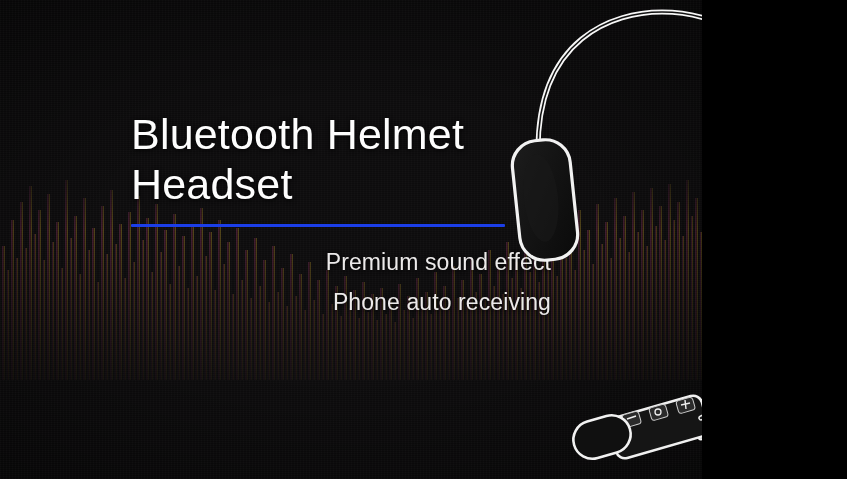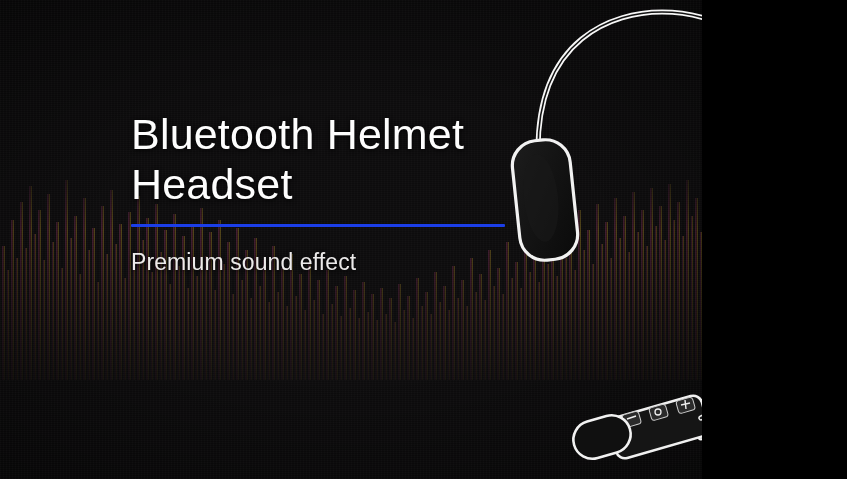--- a/index.html
+++ b/index.html
@@ -76,20 +76,21 @@
     padding: 0;
   }
   .features li {
     color: #eceaea;
     font-size: 23px;
     font-weight: 400;
     line-height: 1;
     padding: 8px 0 9px 0;
     letter-spacing: .1px;
     text-shadow: 0 1px 4px rgba(0,0,0,.85);
+    text-align: right;
   }
 
   
   .headset {
     position: absolute;
     left: 505px;
     top: 0;
     width: 342px;
     height: 479px;
   }
@@ -316,20 +317,21 @@
 
   <div class="bg-vignette"></div>
   <div class="bg-noise"></div>
 
   <div class="copy">
     <h1 class="title">Bluetooth Helmet
 Headset</h1>
     <div class="divider"></div>
     <ul class="features">
       <li>Premium sound effect</li>
+      <li>Phone auto receiving</li>
     </ul>
   </div>
 
   <svg class="headset" viewBox="0 0 342 479">
     <defs>
       <linearGradient id="cupGrad" x1="0" y1="0" x2="1" y2="1">
         <stop offset="0%" stop-color="#1d1d1d"></stop>
         <stop offset="45%" stop-color="#141414"></stop>
         <stop offset="100%" stop-color="#0a0a0a"></stop>
       </linearGradient>

